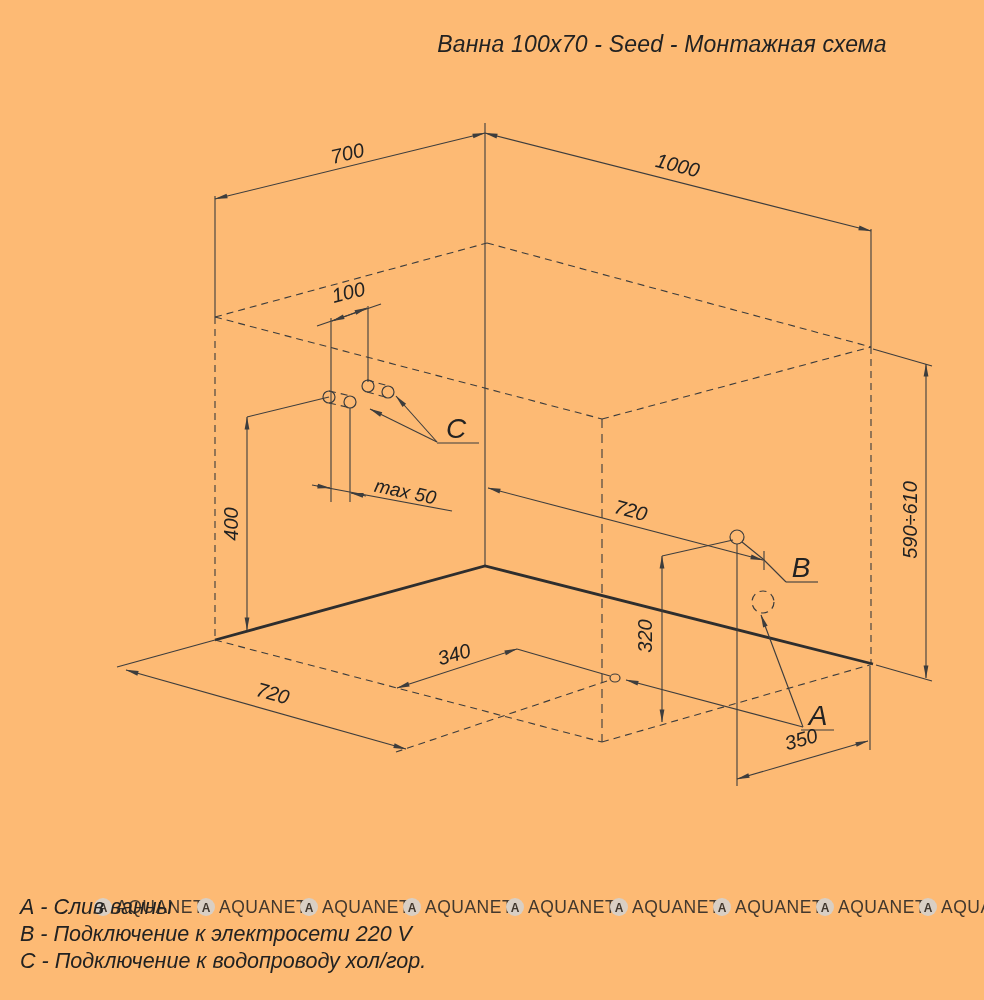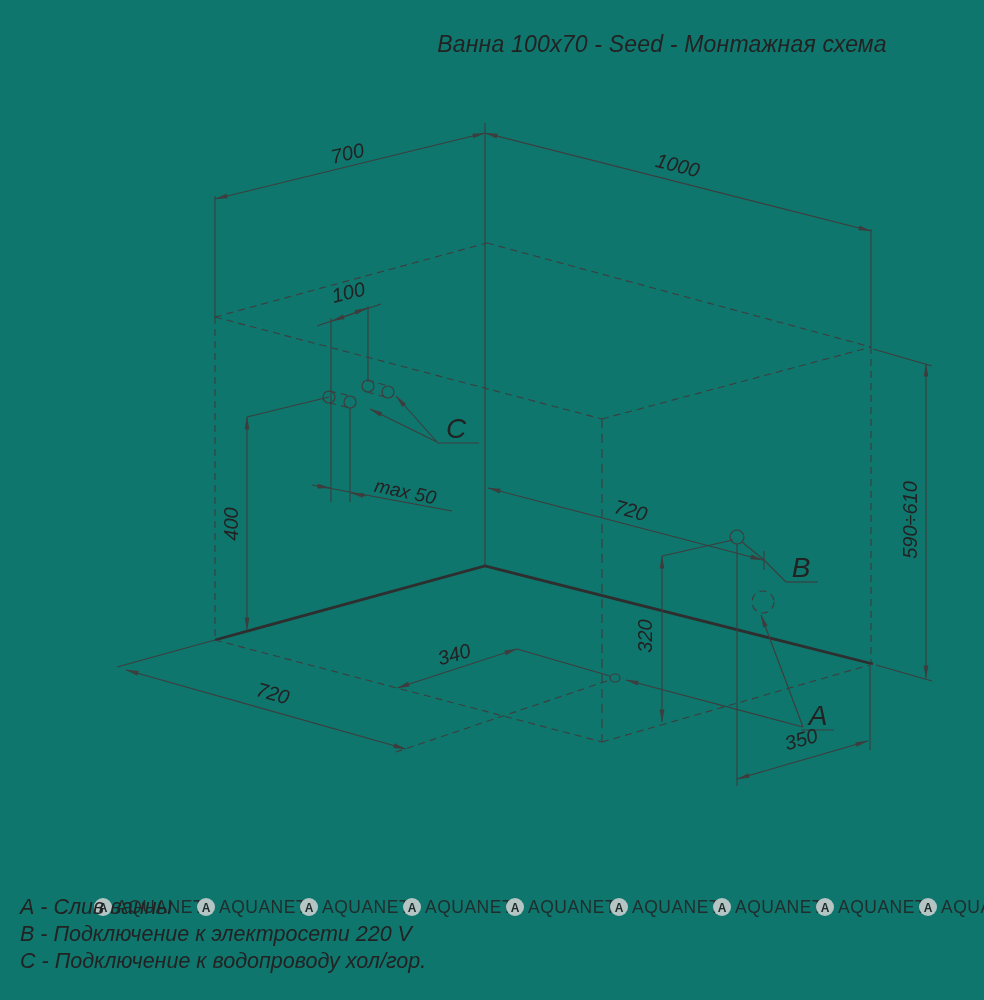--- a/index.html
+++ b/index.html
@@ -1,16 +1,16 @@
 <!DOCTYPE html>
 <html><head>
 <meta charset="utf-8">
 <style>
   html,body{margin:0;padding:0;background:#ffffff;}
-  .stage{position:relative;width:984px;height:1000px;background:#0f766e;overflow:hidden;
+  .stage{position:relative;width:984px;height:1000px;background:#fdba74;overflow:hidden;
          font-family:"Liberation Sans", sans-serif;}
   svg{position:absolute;left:0;top:0;}
   svg text{font-family:"Liberation Sans", sans-serif;font-style:italic;fill:#222;}
   .t-title{font-size:23px;letter-spacing:.2px;}
   .t-dim{font-size:20px;}
   .t-dim-s{font-size:19px;}
   .t-label{font-size:28px;}
   .t-legend{font-size:21.5px;}
   .t-wm{font-size:17.5px;font-style:normal;letter-spacing:.5px;}
   .t-wm-a{font-size:12px;font-style:normal;font-weight:bold;}

